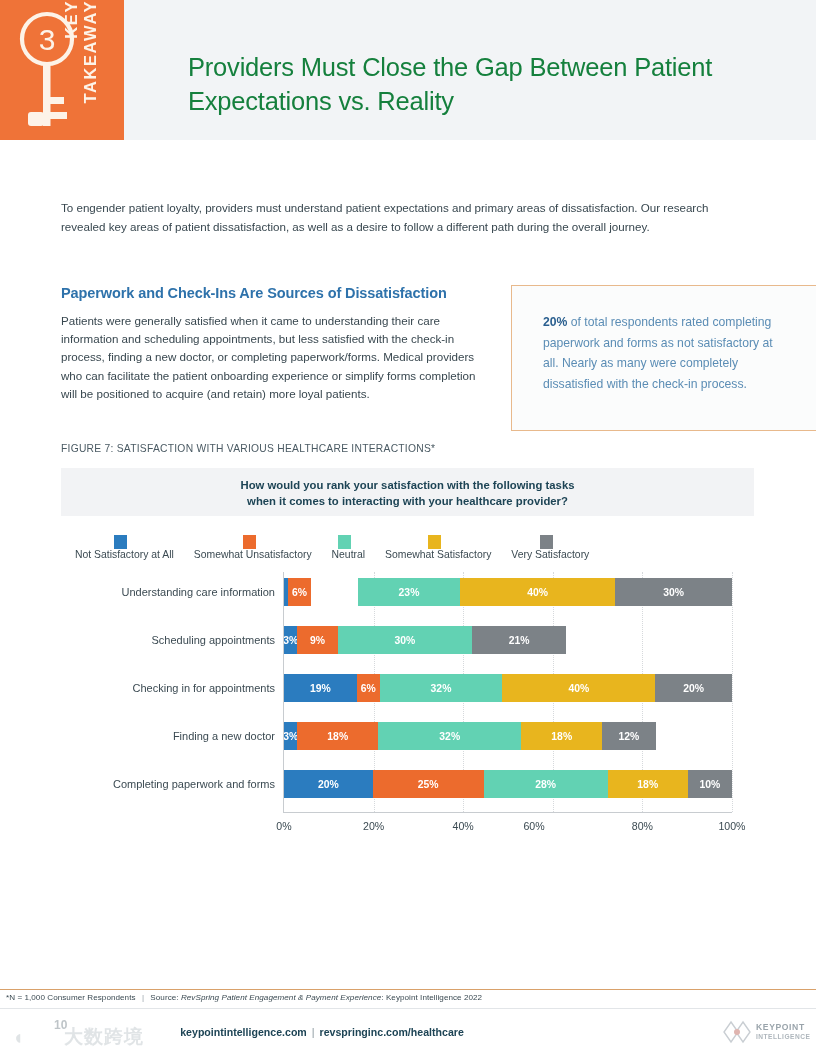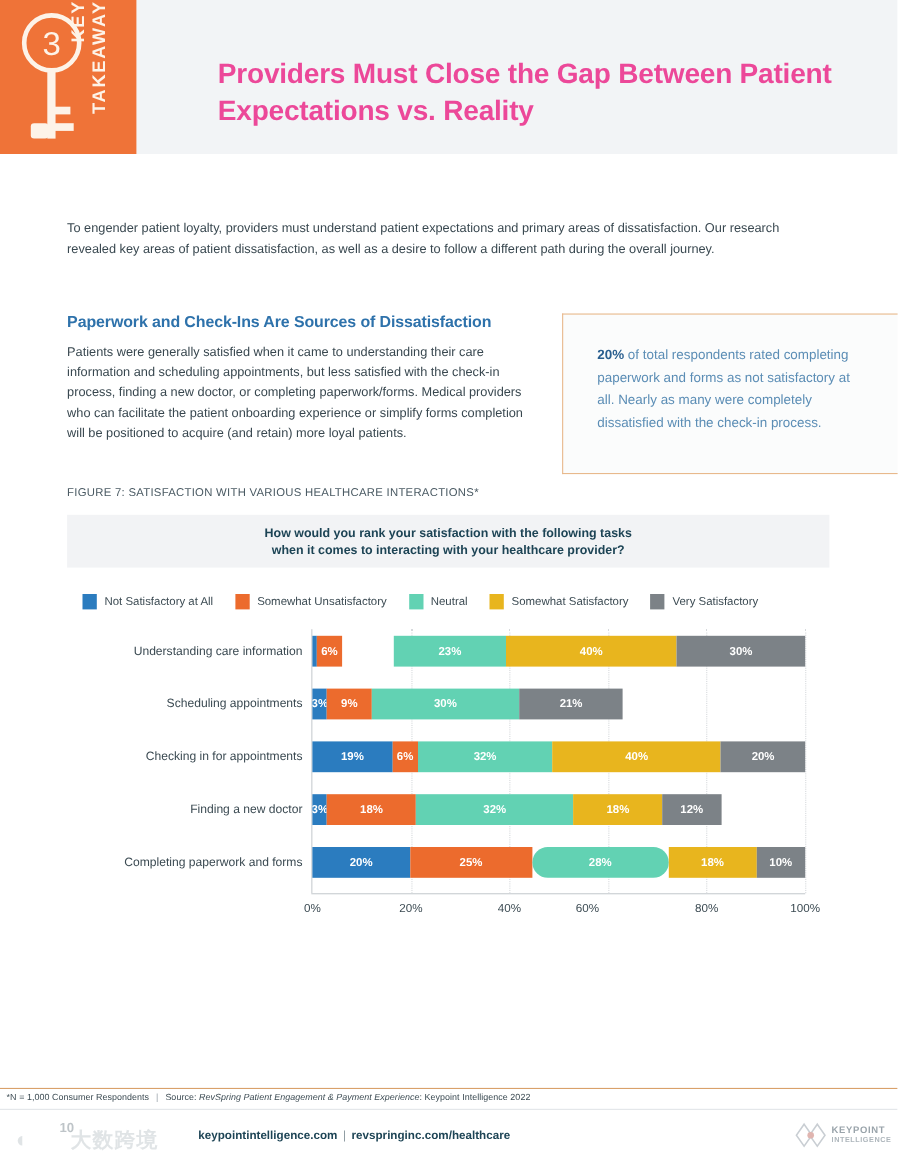--- a/index.html
+++ b/index.html
@@ -26,22 +26,22 @@
   .kt-vert {
     position: absolute; left: 62px; top: 0px; width: 140px; height: 62px;
     transform: rotate(-90deg); transform-origin: 0 0;
     translate: 0 140px;
     color: #fdf3e8; font-size: 16.5px; font-weight: 700;
     letter-spacing: 1.6px; line-height: 19px;
     text-align: right; white-space: pre-line;
     font-family: "Liberation Sans", sans-serif;
   }
   .header-title {
-    position: absolute; left: 198px; top: 50px; width: 600px;
-    color: #ec4899; font-size: 25.5px; font-weight: 700; line-height: 34px;
+    position: absolute; left: 188px; top: 50px; width: 600px;
+    color: #15803d; font-size: 25.5px; font-weight: 400; line-height: 34px;
     letter-spacing: -0.2px;
   }
 
   
   .intro {
     position: absolute; left: 61px; top: 198px; width: 690px;
     color: #38474f; font-size: 11.6px; line-height: 19px;
   }
 
   
@@ -85,21 +85,21 @@
     position: absolute; left: 0; top: 9px; width: 693px;
     text-align: center; color: #1d4455; font-size: 11.3px;
     font-weight: 700; line-height: 16px;
   }
 
   
   .legend {
     position: absolute; left: 14px; top: 70px; width: 679px; height: 18px;
     display: flex; align-items: center; gap: 0;
   }
-  .legend-item { display: flex; align-items: center; margin-right: 20px; }
+  .legend-item { display: flex; align-items: center; margin-right: 20px; flex-direction: column; }
   .legend-swatch { width: 13px; height: 14px; margin-right: 7px; flex: none; }
   .legend-label { color: #3b4a52; font-size: 10.4px; white-space: nowrap; }
 
   
   .plot {
     position: absolute; left: 0; top: 104px; width: 693px; height: 290px;
   }
   .axis-line-v {
     position: absolute; left: 222px; top: 0; width: 1px; height: 240px;
     background: #c8ccd0;
@@ -298,21 +298,21 @@
             <div class="seg" style="width: 143.36px; background: rgb(98, 210, 179);">32%</div>
             <div class="seg" style="width: 80.64px; background: rgb(232, 181, 30);">18%</div>
             <div class="seg" style="width: 53.76px; background: rgb(124, 130, 135);">12%</div>
           </div>
         </div>
         <div class="row" style="top: 198px;">
           <div class="row-label">Completing paperwork and forms</div>
           <div class="bar">
             <div class="seg" style="width: 89.6px; background: rgb(43, 124, 191);">20%</div>
             <div class="seg" style="width: 112px; background: rgb(236, 107, 45);">25%</div>
-            <div class="seg" style="width: 125.44px; background: rgb(98, 210, 179); border-radius: 14px;">28%</div>
+            <div class="seg" style="width: 125.44px; background: rgb(98, 210, 179);">28%</div>
             <div class="seg" style="width: 80.64px; background: rgb(232, 181, 30);">18%</div>
             <div class="seg" style="width: 44.8px; background: rgb(124, 130, 135);">10%</div>
           </div>
         </div>
       </div>
   </div>
 
   <div class="footnote-rule"></div>
   <div class="footnote">
     <span>*N = 1,000 Consumer Respondents</span>

